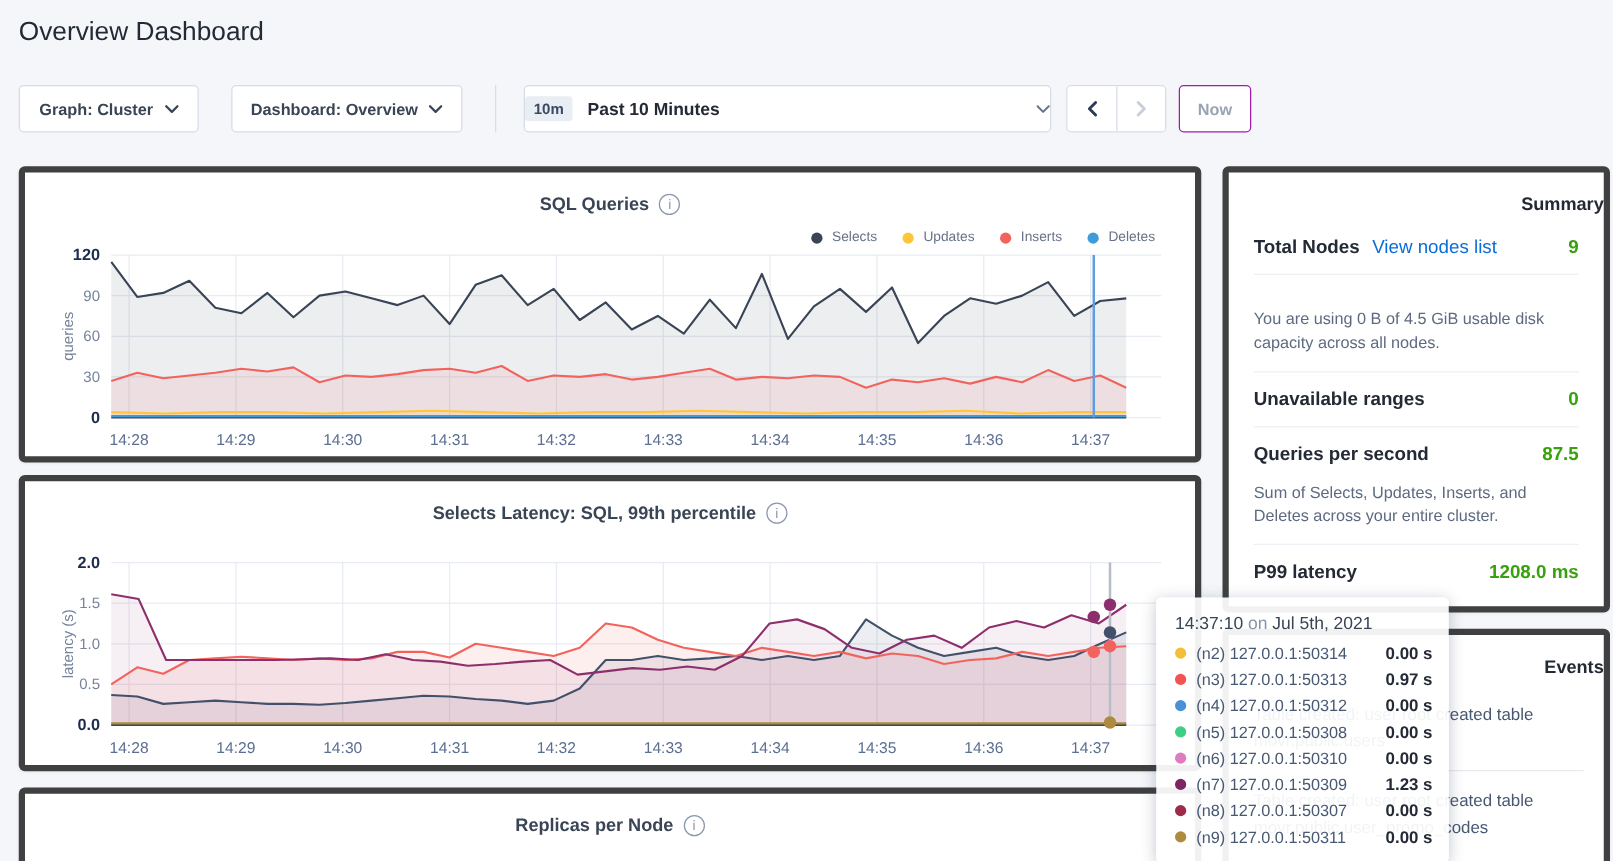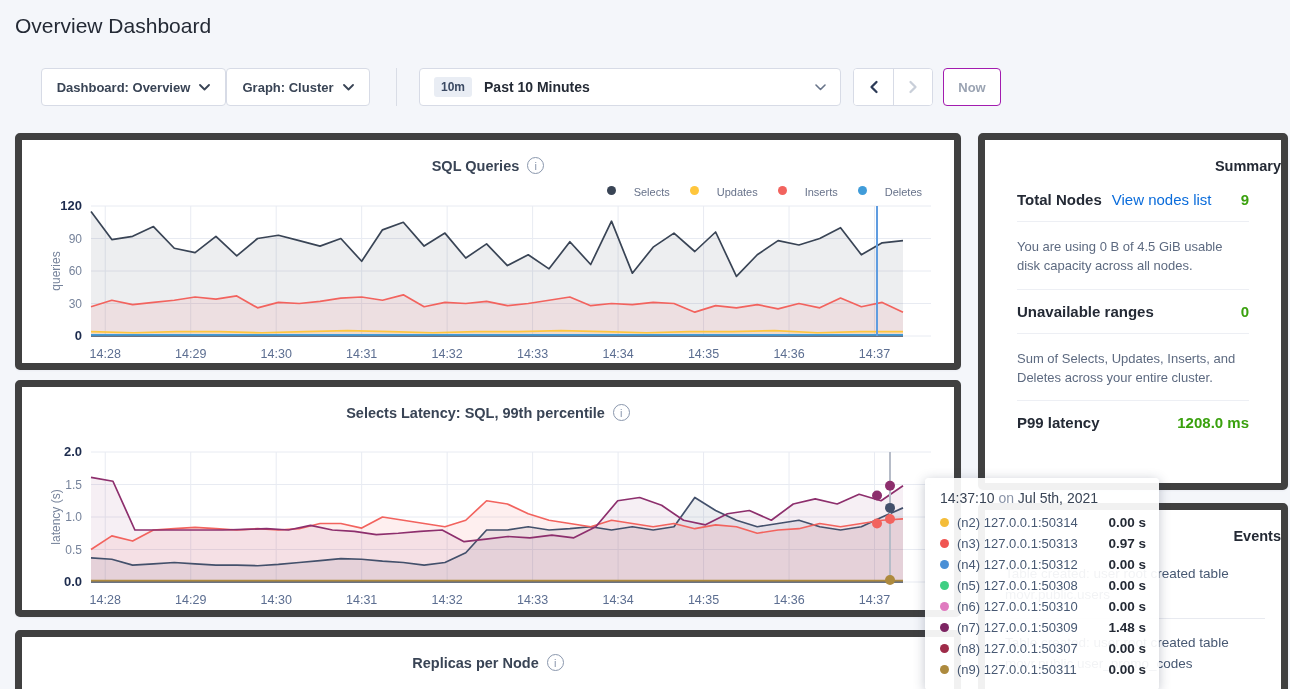--- a/index.html
+++ b/index.html
@@ -7,86 +7,86 @@
   html,body{width:1290px;height:689px;overflow:hidden}
   body{position:relative;background:#f4f6fa;font-family:"Liberation Sans",sans-serif;color:#242a35}
   .page-title{position:absolute;left:15px;top:14px;font-size:21px;font-weight:400;color:#242a35}
   
   .toolbar{position:absolute;left:15px;top:68px;display:flex;align-items:center;height:38px}
   .tb-btn{display:flex;align-items:center;justify-content:center;gap:9px;height:38px;background:#fff;
     border:1px solid #d7dbe6;border-radius:4px;font-size:13px;font-weight:700;color:#394455;cursor:pointer}
   .dd1{width:144px}.dd2{width:185px;margin-left:26px}
   .vdiv{width:1px;height:38px;background:#d9dde6;margin-left:26px}
   .timepicker{margin-left:22px;width:422px;height:38px;background:#fff;border:1px solid #d7dbe6;border-radius:4px;
-    display:flex;align-items:center;padding:0 14px;gap:12px;cursor:pointer}
+    display:flex;align-items:center;padding:0 0;gap:12px;cursor:pointer}
   .time-badge{background:#e9edf4;color:#3b4a63;font-size:12px;font-weight:700;padding:3px 7px;border-radius:3px}
   .time-label{font-size:14px;font-weight:700;color:#242a35}
   .timepicker .chev{margin-left:auto}
   .navgroup{margin-left:12px;display:flex;height:38px;background:#fff;border:1px solid #d7dbe6;border-radius:4px;overflow:hidden}
   .navbtn{width:39px;display:flex;align-items:center;justify-content:center;cursor:pointer;background:#fff;border:none}
   .navbtn+.navbtn{border-left:1px solid #d7dbe6}
   .now-btn{margin-left:10px;width:58px;height:38px;background:#fff;border:1px solid #a21caf;border-radius:4px;
     font-size:13px;font-weight:700;color:#9aa3b2}
   
-  .card{position:absolute;background:#fff;border:7px solid #404040;border-radius:5px;box-shadow:0 1px 2px rgba(50,60,90,.05)}
+  .card{position:absolute;background:#fff;border:5px solid #404040;border-radius:5px;box-shadow:0 1px 2px rgba(50,60,90,.05)}
   .card-sql{left:15px;top:133px;width:946px;height:237px}
   .card-lat{left:15px;top:380px;width:946px;height:237px}
   .card-rep{left:15px;top:630px;width:946px;height:200px}
   .chart-head{display:flex;align-items:center;justify-content:center;gap:8px;padding-top:17px}
   .chart-title{font-size:14.5px;font-weight:700;color:#394455}
   .info-icon{width:17px;height:17px;border:1px solid #8a97ad;border-radius:50%;color:#8a97ad;font-size:11px;
     display:flex;align-items:center;justify-content:center;cursor:pointer}
   .legend{position:absolute;right:32px;top:46px;display:flex;gap:20px}
-  .leg-item{display:flex;gap:18px;font-size:11px;color:#67728a;cursor:pointer}
+  .leg-item{display:flex;align-items:center;gap:8px;font-size:11px;color:#67728a;cursor:pointer}
   .leg-dot{width:9px;height:9px;border-radius:50%;display:inline-block}
   .chart-svg{position:absolute;left:21px}
   .card-sql .chart-svg{top:56px}
   .card-lat .chart-svg{top:55px}
   .ylab{position:absolute;left:34px;font-size:12px;color:#76839b;transform:translate(-50%,-50%) rotate(-90deg);white-space:nowrap}
   .card-sql .ylab{top:131px}
   .card-lat .ylab{top:130px}
   
   .summary{left:978px;top:133px;width:310px;height:357px}
   .panel-title{text-align:right;font-size:14.5px;font-weight:700;color:#242a35;padding:18px 0 4px}
-  .srows{padding:0 32px}
+  .srows{padding:0 20px}
   .srow{padding:13px 0;border-bottom:1px solid #edeff4}
   .srow:last-child{border-bottom:none}
   .srow-head{display:flex;align-items:baseline;gap:10px}
   .srow-label{font-size:15px;font-weight:700;color:#242a35}
   .srow-link{font-size:15px;font-weight:400;color:#0a6cdb;text-decoration:none}
   .srow-value{margin-left:auto;font-size:15px;font-weight:700;color:#3aa10e}
-  .srow-desc{margin-top:3px;font-size:13px;color:#5d6a80;line-height:1.45}
+  .srow-desc{margin-top:13px;font-size:13px;color:#5d6a80;line-height:1.45}
   
   .events{left:978px;top:503px;width:310px;height:240px}
   .event-list{padding:2px 16px 0 20px}
   .event-item{padding:13px 0;font-size:13.5px;color:#475872;line-height:21px;border-bottom:1px solid #e8eaf0;word-break:break-word}
   .event-item:last-child{border-bottom:none}
   
   .tooltip{position:absolute;left:925px;top:478px;width:234px;z-index:30;background:rgba(255,255,255,.93);
     border-radius:4px;box-shadow:0 2px 12px rgba(40,50,80,.28);padding:12px 13px 12px 15px}
   .t-head{font-size:14px;color:#394455;margin-bottom:7px}
   .t-on{color:#8a94a8}
   .t-row{display:flex;align-items:center;gap:8px;height:18px;margin-top:3px;font-size:13px;color:#475872}
   .t-dot{width:9px;height:9px;border-radius:50%;flex:none}
   .t-val{margin-left:auto;font-weight:700;color:#242a35;font-size:13.5px}
 </style>
 </head>
 <body>
 
 <h1 class="page-title">Overview Dashboard</h1>
 
 <div class="toolbar">
-  <button class="tb-btn dd2">
-    <span>Dashboard: Overview</span>
+  <button class="tb-btn dd1">
+    <span>Graph: Cluster</span>
     <svg class="chev" width="11" height="7" viewBox="0 0 11 7">
         <path d="M1 1 L5.5 5.5 L10 1" fill="none" stroke="#394455" stroke-width="1.8" stroke-linecap="round" stroke-linejoin="round"></path>
       </svg>
   </button>
-  <button class="tb-btn dd1">
-    <span>Graph: Cluster</span>
+  <button class="tb-btn dd2">
+    <span>Dashboard: Overview</span>
     <svg class="chev" width="11" height="7" viewBox="0 0 11 7">
         <path d="M1 1 L5.5 5.5 L10 1" fill="none" stroke="#394455" stroke-width="1.8" stroke-linecap="round" stroke-linejoin="round"></path>
       </svg>
   </button>
   <div class="vdiv"></div>
   <div class="timepicker">
     <span class="time-badge">10m</span>
     <span class="time-label">Past 10 Minutes</span>
     <svg class="chev" width="11" height="7" viewBox="0 0 11 7">
         <path d="M1 1 L5.5 5.5 L10 1" fill="none" stroke="#68748a" stroke-width="1.6" stroke-linecap="round" stroke-linejoin="round"></path>
@@ -250,20 +250,24 @@
       <div class="srow">
         <div class="srow-desc">You are using 0 B of 4.5 GiB usable disk capacity across all nodes.</div>
       </div>
       <div class="srow">
         <div class="srow-head">
           <span class="srow-label">Unavailable ranges</span>
           <span class="srow-value">0</span>
         </div>
       </div>
       <div class="srow">
+        <div class="srow-head">
+          <span class="srow-label">Queries per second</span>
+          <span class="srow-value">87.5</span>
+        </div>
         <div class="srow-desc">Sum of Selects, Updates, Inserts, and Deletes across your entire cluster.</div>
       </div>
       <div class="srow">
         <div class="srow-head">
           <span class="srow-label">P99 latency</span>
           <span class="srow-value">1208.0 ms</span>
         </div>
       </div>
     </div>
 </aside>
@@ -304,21 +308,21 @@
         <span class="t-val">0.00 s</span>
       </div>
       <div class="t-row">
         <span class="t-dot" style="background: rgb(224, 123, 192);"></span>
         <span>(n6) 127.0.0.1:50310</span>
         <span class="t-val">0.00 s</span>
       </div>
       <div class="t-row">
         <span class="t-dot" style="background: rgb(125, 36, 98);"></span>
         <span>(n7) 127.0.0.1:50309</span>
-        <span class="t-val">1.48 s</span>
+        <span class="t-val">1.23 s</span>
       </div>
       <div class="t-row">
         <span class="t-dot" style="background: rgb(158, 43, 73);"></span>
         <span>(n8) 127.0.0.1:50307</span>
         <span class="t-val">0.00 s</span>
       </div>
       <div class="t-row">
         <span class="t-dot" style="background: rgb(173, 138, 62);"></span>
         <span>(n9) 127.0.0.1:50311</span>
         <span class="t-val">0.00 s</span>

